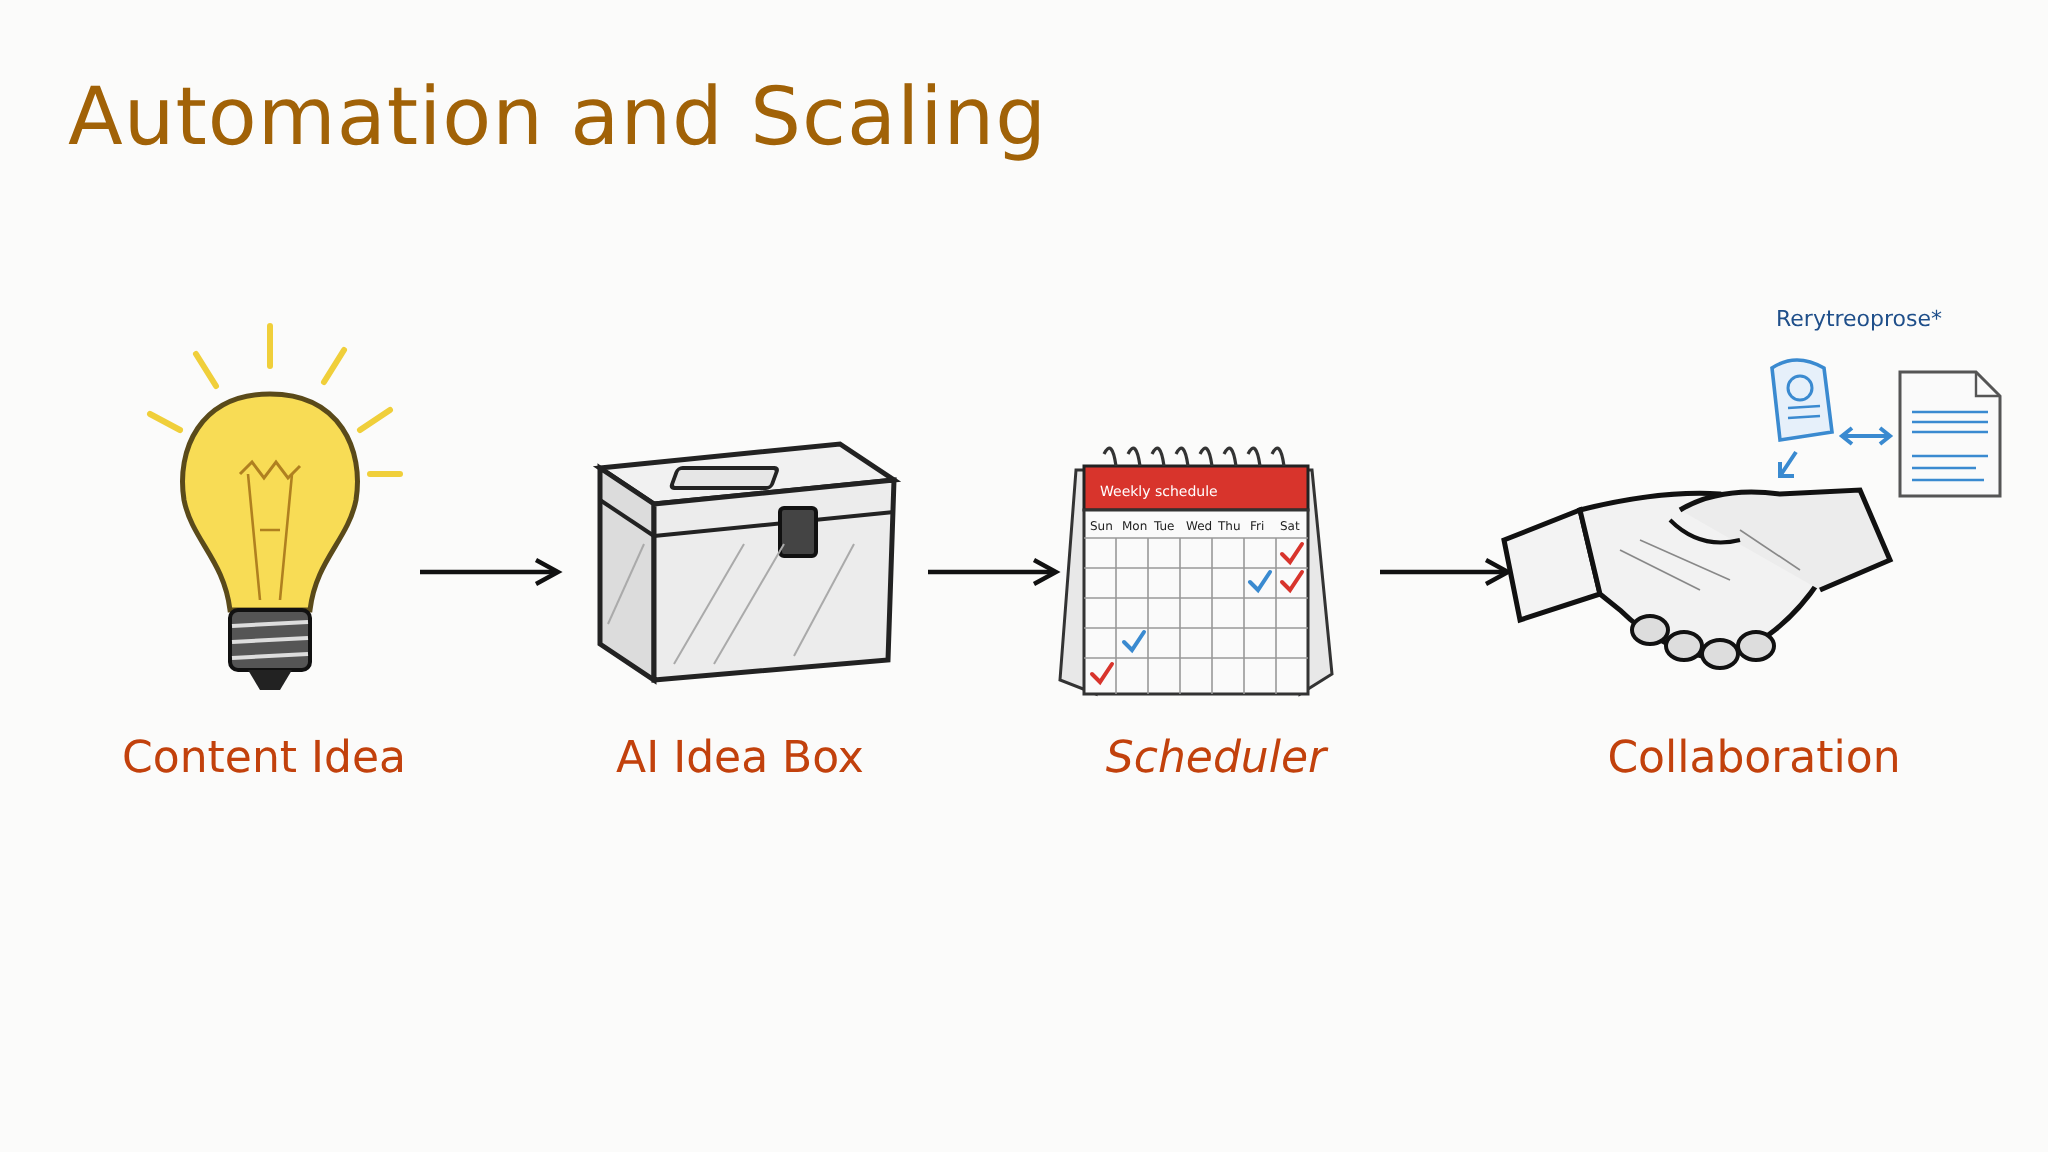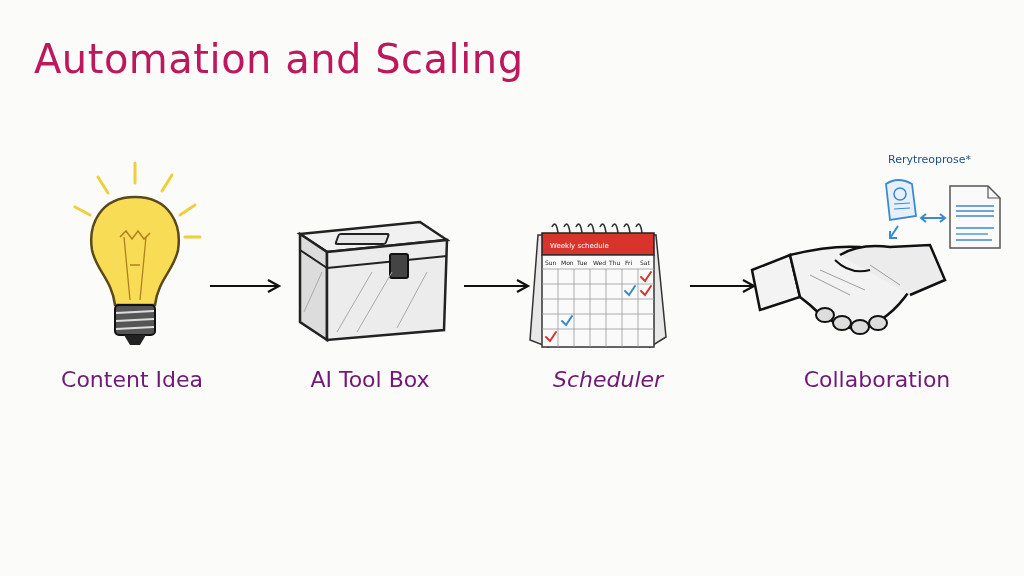--- a/index.html
+++ b/index.html
@@ -1,19 +1,19 @@
 <!DOCTYPE html>
 <html><head>
 <meta charset="utf-8">
 <style>
   html, body { margin:0; padding:0; }
   body { width:1024px; height:576px; overflow:hidden; background:#fbfbfa; position:relative;
          font-family:"DejaVu Sans", sans-serif; color:#111; }
-  .title { position:absolute; left:34px; top:36px; font-size:40px; letter-spacing:0.5px; font-weight:400; color:#be185d; }
-  .label { position:absolute; font-size:22px; color:#701a75; white-space:nowrap; transform:translateX(-50%); top:367px; }
+  .title { position:absolute; left:34px; top:36px; font-size:40px; letter-spacing:0.5px; font-weight:400; color:#a16207; }
+  .label { position:absolute; font-size:22px; color:#c2410c; white-space:nowrap; transform:translateX(-50%); top:367px; }
   svg { position:absolute; overflow:visible; }
   .arrow { position:absolute; }
   .annot { position:absolute; left:888px; top:153px; font-size:11px; color:#1f4f8a; white-space:nowrap; }
 </style>
 </head>
 <body>
 
 <div class="title">Automation and Scaling</div>
 
 <div>
@@ -54,21 +54,21 @@
     <line x1="8" y1="38" x2="35" y2="56" stroke="#222" stroke-width="2"></line>
     <line x1="35" y1="56" x2="155" y2="44" stroke="#222" stroke-width="2"></line>
     <rect x="98" y="42" width="18" height="24" rx="2" fill="#444" stroke="#111" stroke-width="2"></rect>
     <g stroke="#aaa" stroke-width="1">
       <line x1="45" y1="120" x2="80" y2="60"></line>
         <line x1="65" y1="120" x2="100" y2="60"></line>
         <line x1="105" y1="116" x2="135" y2="60"></line>
       <line x1="12" y1="100" x2="30" y2="60"></line>
     </g>
   </svg>
-  <div class="label" style="left:370px;">AI Tool Box</div>
+  <div class="label" style="left:370px;">AI Idea Box</div>
 </div>
 
 <svg class="arrow" style="left:462px;top:278px;" width="70" height="16" viewBox="0 0 70 16">
   <line x1="2" y1="8" x2="65" y2="8" stroke="#111" stroke-width="2.2"></line>
   <path d="M55,2 L66,8 L55,14" fill="none" stroke="#111" stroke-width="2.2"></path>
 </svg>
 
 <div>
   <svg style="left:528px;top:215px;" width="140" height="140" viewBox="0 0 140 140">
     <path d="M10,20 L2,125 L20,132 L18,20 Z" fill="#e8e8e8" stroke="#333" stroke-width="1.5"></path>

